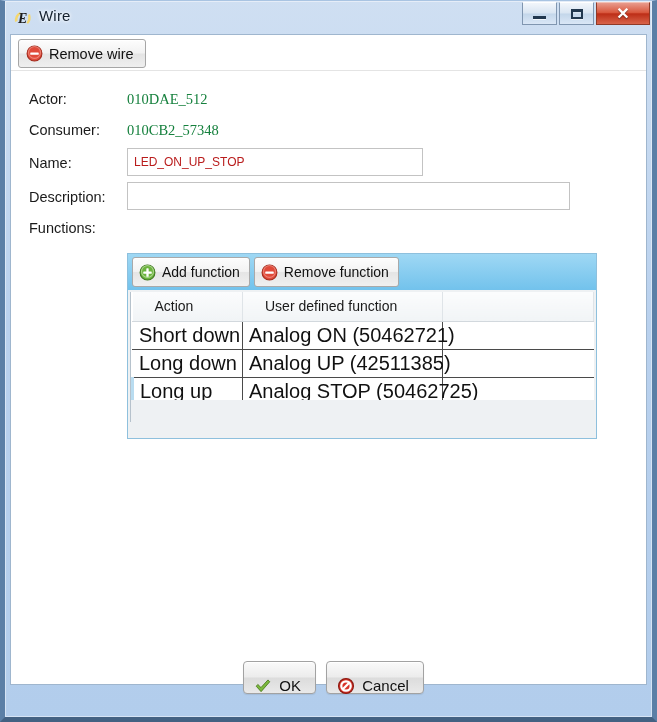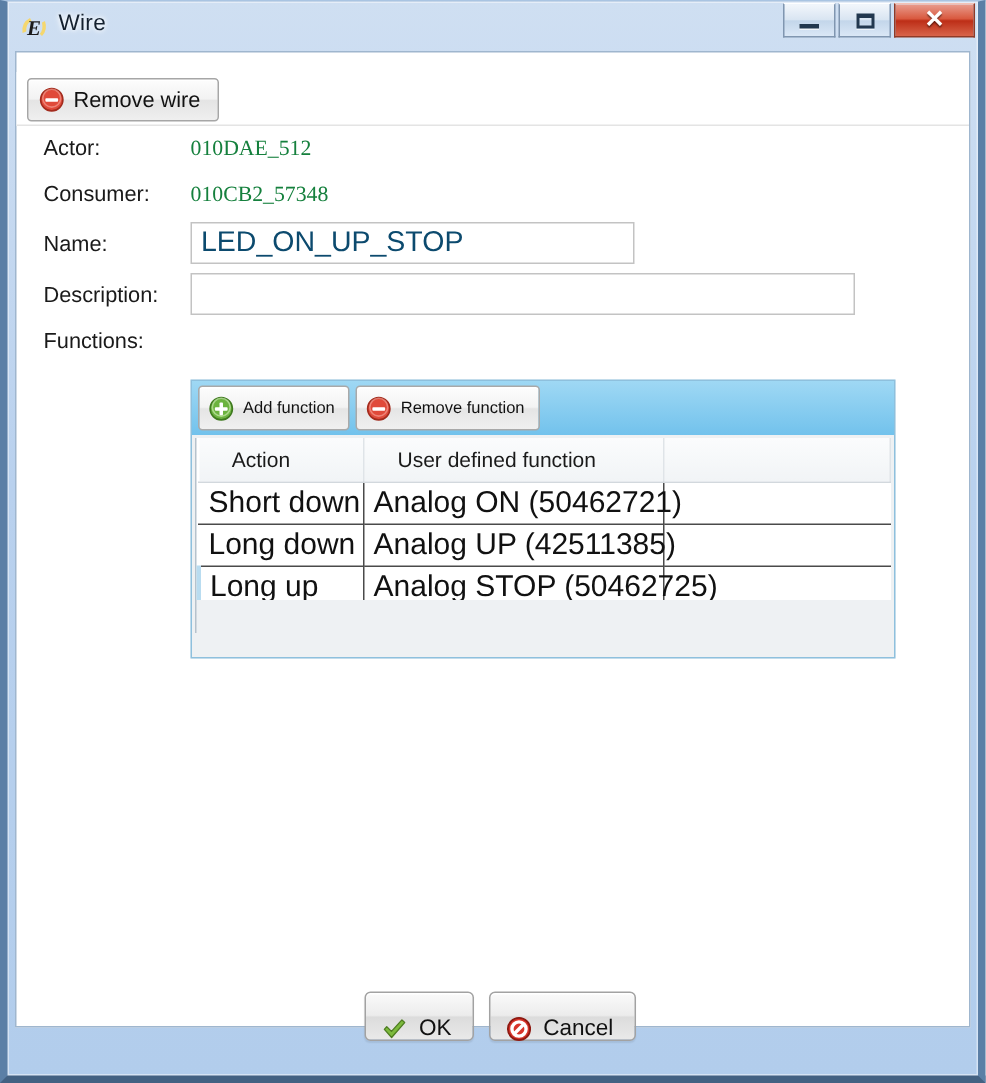--- a/index.html
+++ b/index.html
@@ -75,21 +75,20 @@
     background: #ffffff;
     border: 1px solid #9fb6ce;
   }
 
   
   .toolbar {
     position: absolute; left: 0; top: 0;
     width: 635px; height: 36px;
     background: #ffffff;
     border-bottom: 1px solid #e4e4e4;
-    margin-top: 13px;
   }
   .tbtn {
     position: absolute; left: 7px; top: 4px;
     height: 29px;
     padding: 0 11px 0 7px;
     display: flex; align-items: center; gap: 6px;
     background: linear-gradient(to bottom, #fdfdfd 0%, #f2f2f2 48%, #e4e4e4 52%, #efefef 100%);
     border: 1px solid #a6a6a6;
     border-radius: 3px;
     font-size: 14.5px; color: #111111;
@@ -109,21 +108,21 @@
     font-size: 14.5px; color: #15803d;
     white-space: nowrap;
     font-family: Liberation Serif, serif;
   }
   .textfield {
     position: absolute;
     height: 28px;
     background: #ffffff;
     border: 1px solid #c3c3c3;
     padding: 0 6px;
-    font-size: 19px; color: #0c4a6e;
+    font-size: 12px; color: #b91c1c;
     line-height: 26px;
     white-space: nowrap;
     overflow: hidden;
   }
 
   
   .fn-panel {
     position: absolute;
     left: 116px; top: 218px;
     width: 470px; height: 186px;
@@ -138,21 +137,21 @@
     padding: 0 2px;
   }
   .fbtn {
     height: 30px;
     margin: 16px 2px;
     padding: 0 9px 0 6px;
     display: flex; align-items: center; gap: 6px;
     background: linear-gradient(to bottom, #fdfdfd 0%, #f3f3f3 48%, #e5e5e5 52%, #f0f0f0 100%);
     border: 1px solid #a9a9a9;
     border-radius: 3px;
-    font-size: 11px; color: #111111;
+    font-size: 14px; color: #111111;
     white-space: nowrap;
     box-shadow: inset 0 1px 0 #ffffff;
   }
 
   
   .grid {
     position: absolute;
     left: 2px; top: 38px;
     width: 464px; height: 108px;
     background: #ffffff;

